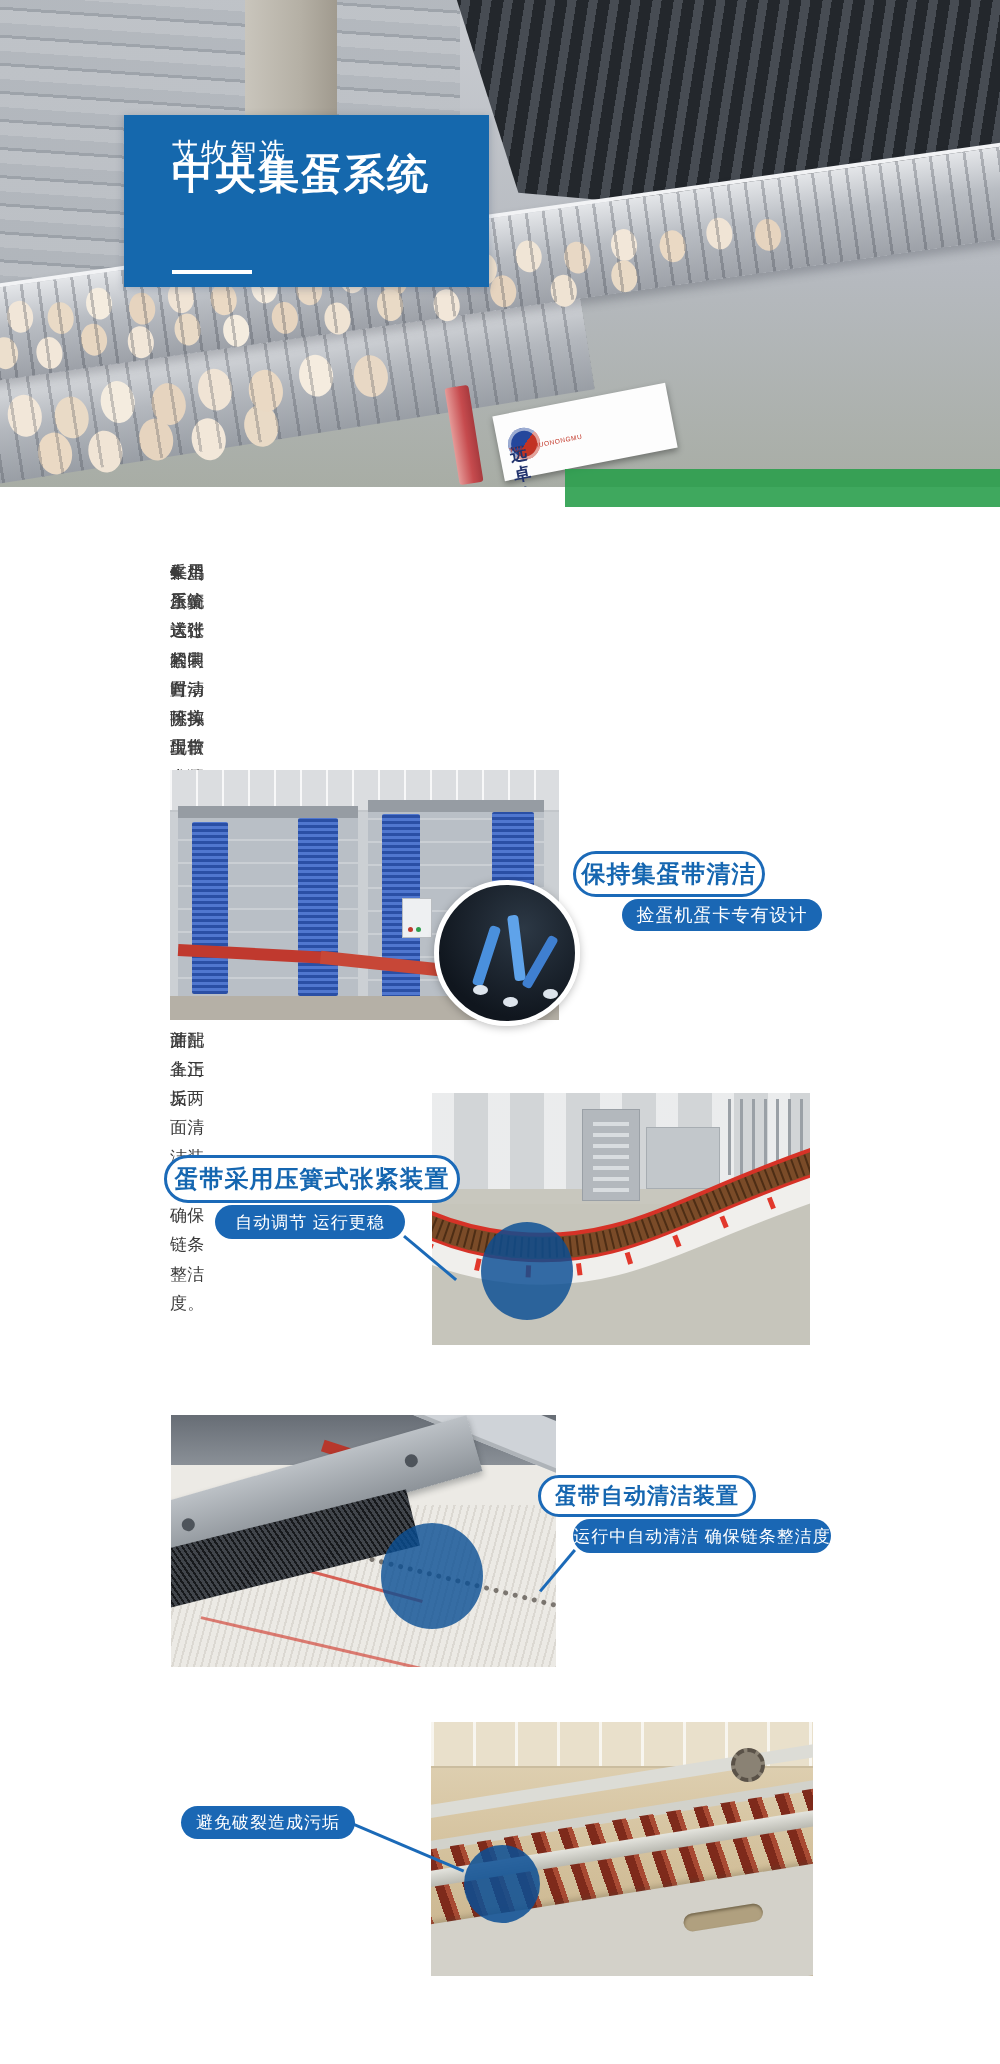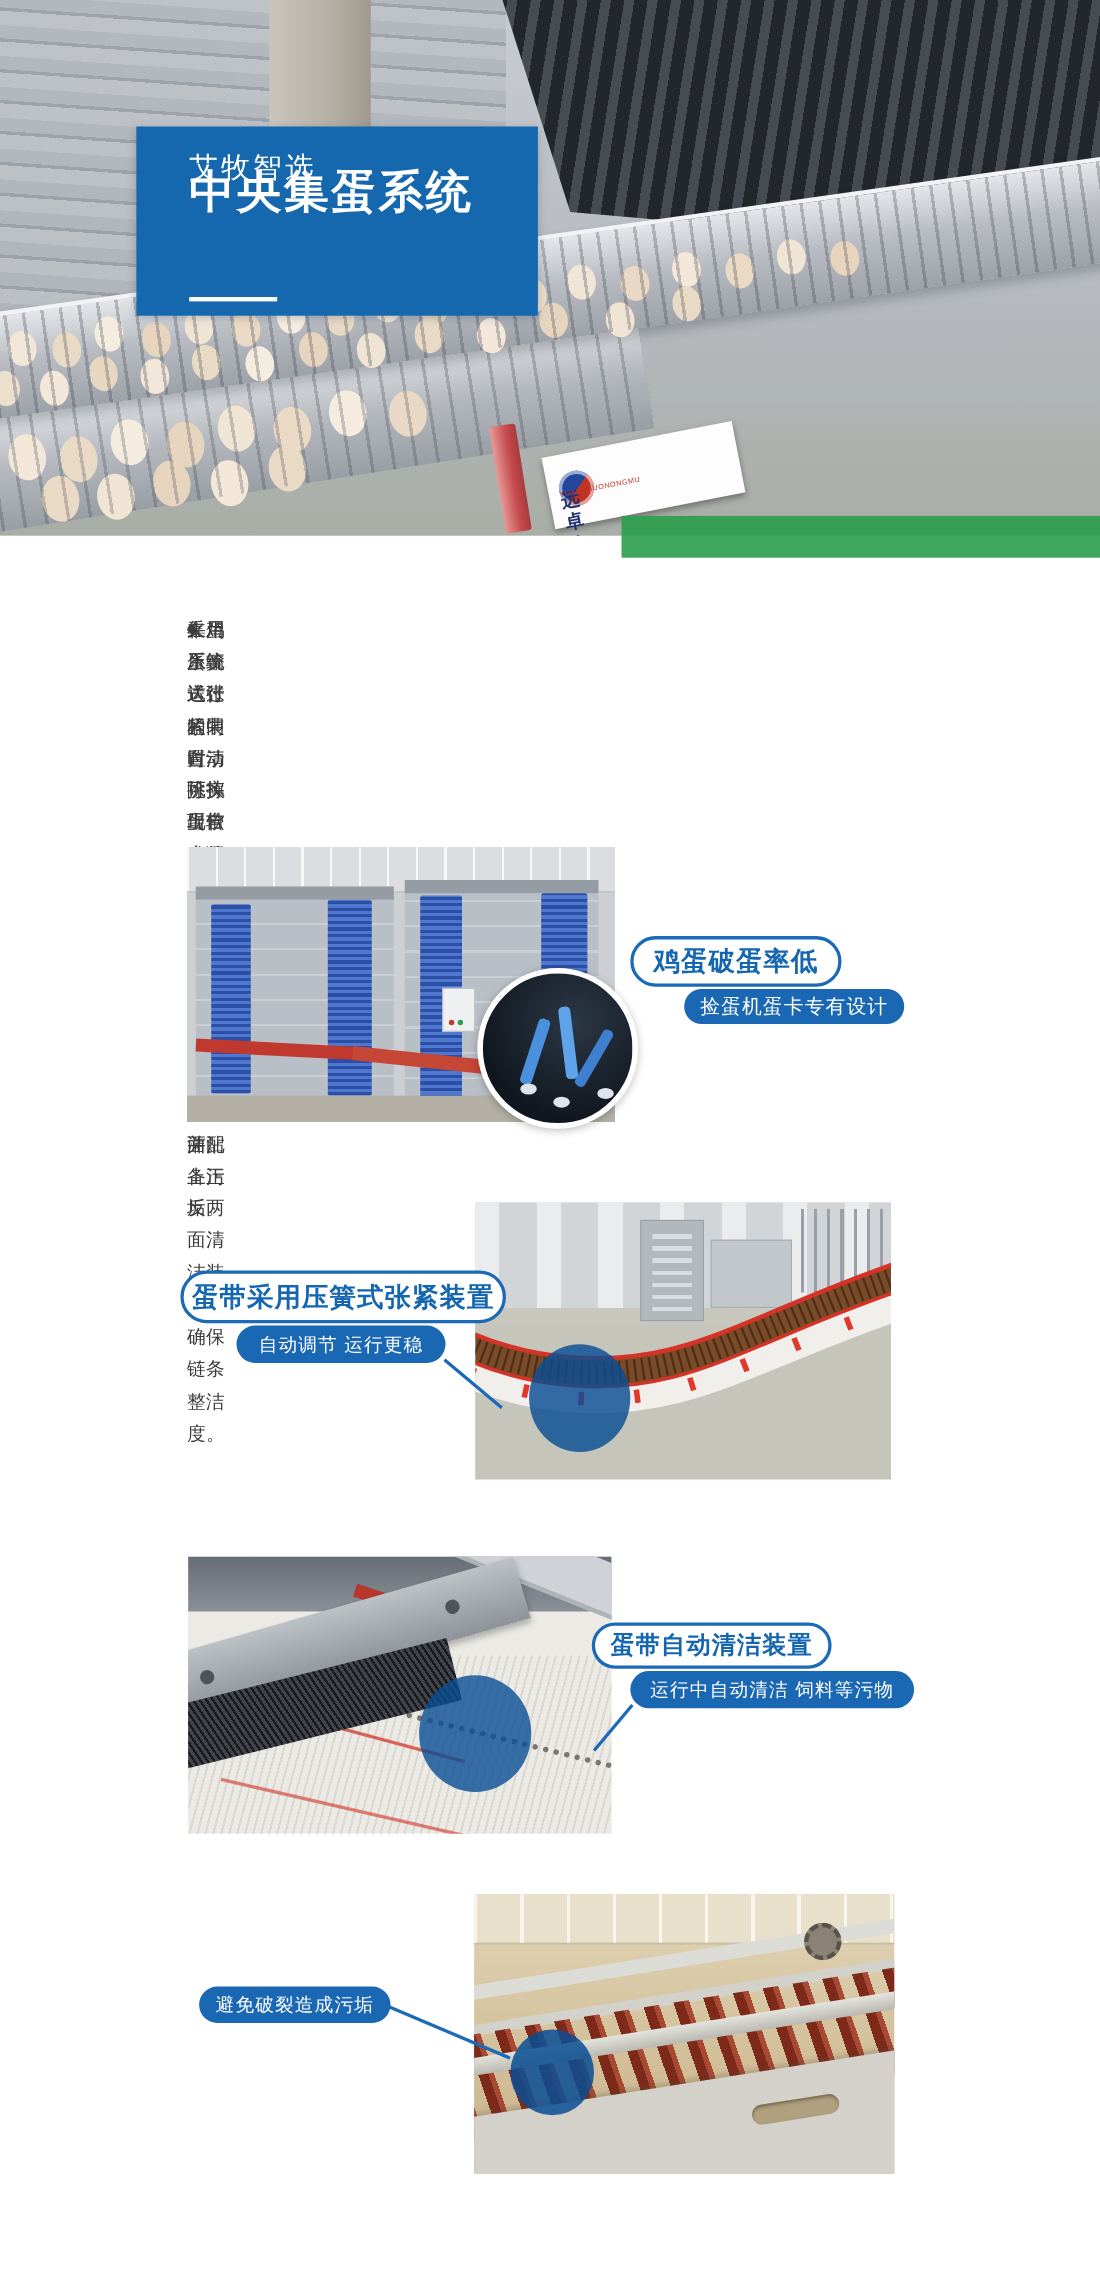--- a/index.html
+++ b/index.html
@@ -236,21 +236,21 @@
     <div class="p1-floor"></div>
   </div>
   <div class="circle1">
     <div class="fork fk1"></div>
     <div class="fork fk2"></div>
     <div class="fork fk3"></div>
     <div class="fkd d1"></div>
     <div class="fkd d2"></div>
     <div class="fkd d3"></div>
   </div>
-  <div class="pill pill-s1">鸡蛋破蛋率低</div>
+  <div class="pill pill-s1">保持集蛋带清洁</div>
   <div class="pill-dark pill-s1d">捡蛋机蛋卡专有设计</div>
 
   <div class="p2">
     <div class="p2-win"></div>
     <div class="p2-m1"></div>
     <div class="p2-m2"></div>
     <div class="p2-m3"></div>
     <svg width="378" height="252" viewBox="0 0 378 252">
       <path d="M 390 82 C 300 112 236 146 180 160 C 118 176 48 170 -12 142" stroke="#f0efec" stroke-width="46" fill="none"></path>
       <path d="M 390 66 C 300 96 236 132 180 146 C 118 162 48 156 -12 128" stroke="#7a4b28" stroke-width="24" fill="none"></path>
@@ -274,21 +274,21 @@
     <div class="p3-chute"></div>
     <div class="p3-redacc"></div>
     <div class="p3-bar">
         <i></i>
         <i></i>
       </div>
     <div class="p3-brush"></div>
     <div class="hl3"></div>
   </div>
   <div class="pill pill-s3">蛋带自动清洁装置</div>
-  <div class="pill-dark pill-s3d">运行中自动清洁 饲料等污物</div>
+  <div class="pill-dark pill-s3d">运行中自动清洁 确保链条整洁度</div>
   <div class="ptr ptr3"></div>
 
   <div class="p4">
     <div class="p4-top"></div>
     <div class="p4-f1"></div>
     <div class="p4-f2"></div>
     <div class="p4-rollers"></div>
     <div class="p4-f3"></div>
     <div class="p4-panel">
       <div class="p4-slot"></div>

